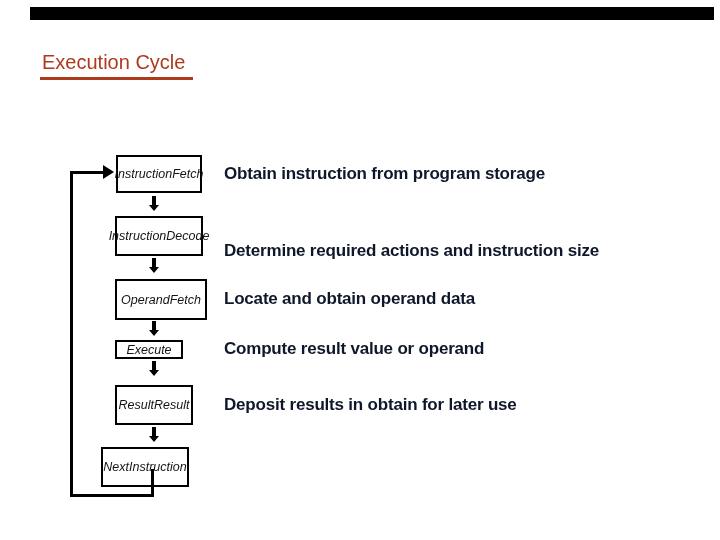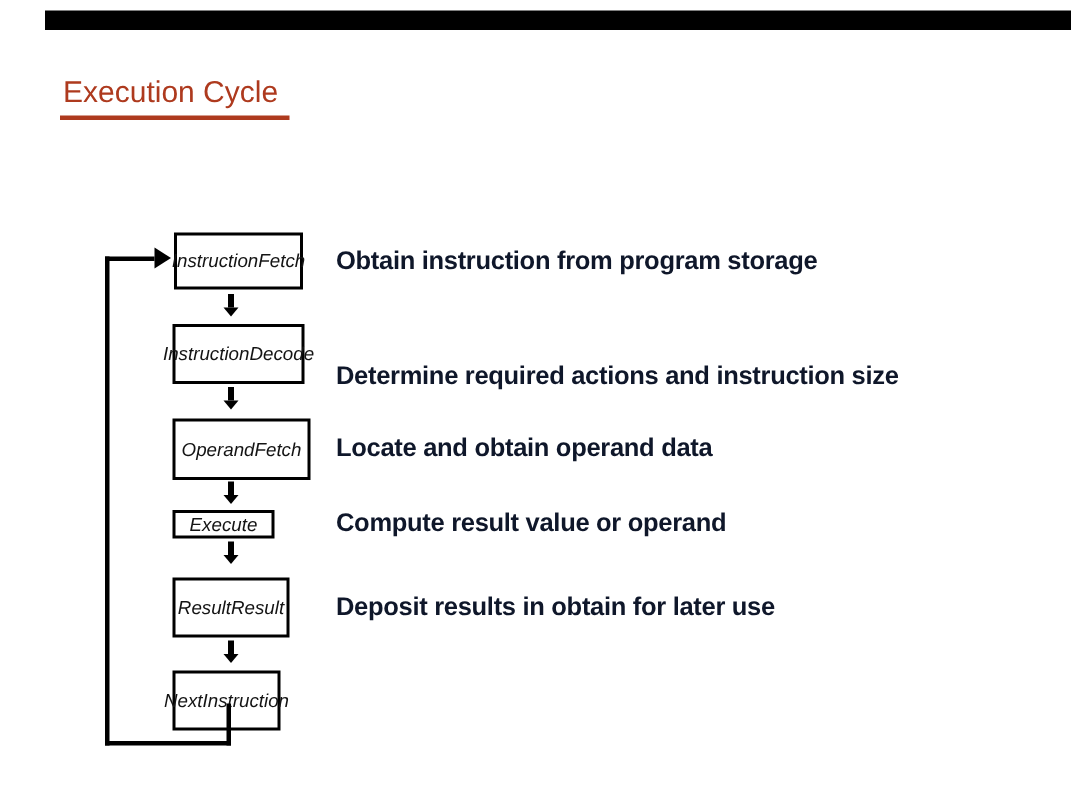--- a/index.html
+++ b/index.html
@@ -22,21 +22,21 @@
     position:absolute;box-sizing:border-box;border:2px solid #000;background:#fff;
     display:flex;justify-content:center;align-items:center;
     font-style:italic;font-size:12.5px;line-height:18px;color:#141414;
     text-align:center;white-space:nowrap;
   }
   .box1{left:116px;top:155px;width:86px;height:38px;}
   .box2{left:115px;top:216px;width:88px;height:40px;}
   .box3{left:115px;top:279px;width:92px;height:41px;}
   .box4{left:115px;top:340px;width:68px;height:19px;}
   .box5{left:115px;top:385px;width:78px;height:40px;}
-  .box6{left:115px;top:447px;width:72px;height:40px;}
+  .box6{left:101px;top:447px;width:88px;height:40px;}
   .arrow-down{position:absolute;width:10px;}
   .arrow-down .shaft{width:4px;height:9px;background:#000;margin:0 auto;}
   .arrow-down .head{
     width:0;height:0;margin:0 auto;
     border-left:5px solid transparent;border-right:5px solid transparent;
     border-top:6px solid #000;
   }
   .a1{left:149px;top:196px;} .a2{left:149px;top:258px;}
   .a3{left:149px;top:321px;} .a4{left:149px;top:361px;}
   .a5{left:149px;top:427px;}

